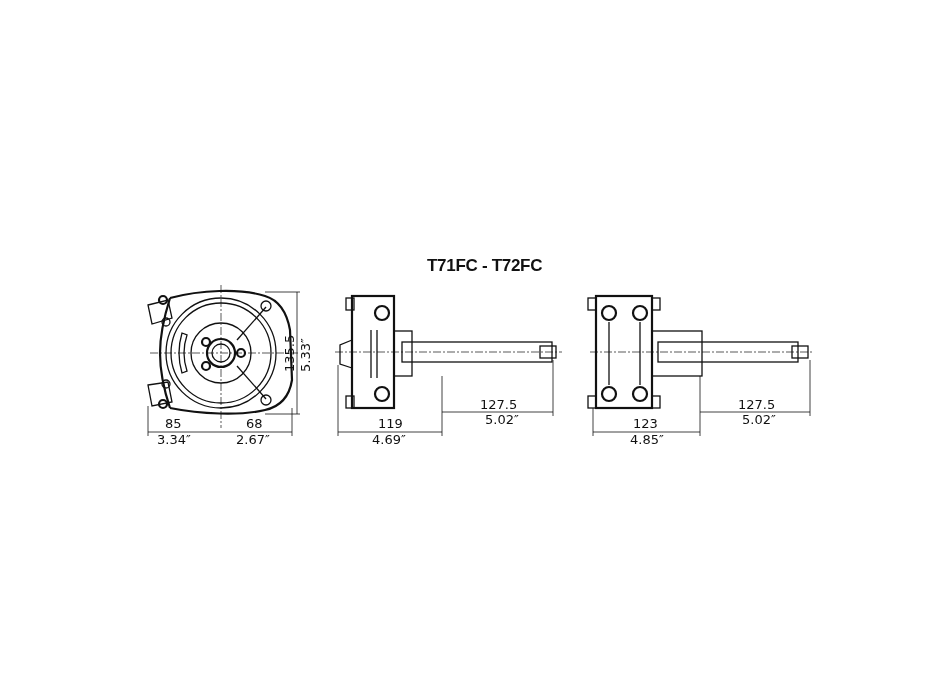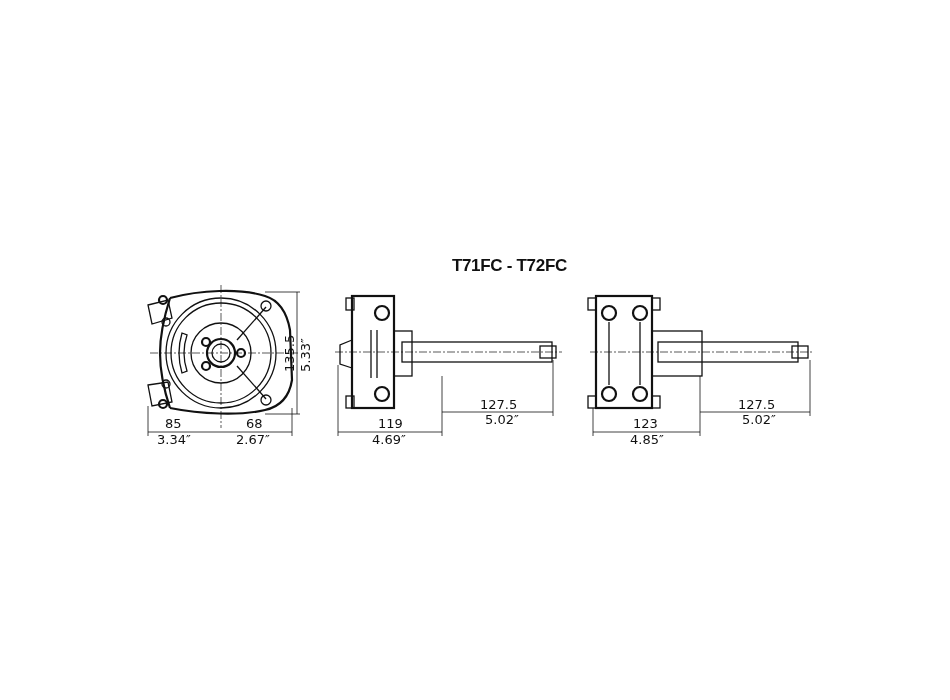--- a/index.html
+++ b/index.html
@@ -1,17 +1,17 @@
 <!DOCTYPE html>
 <html><head>
   <meta charset="utf-8">
   <style>
     html, body { margin: 0; padding: 0; background: #ffffff; }
     body { width: 950px; height: 700px; position: relative; overflow: hidden; font-family: "Liberation Sans", sans-serif; }
-    .title { position: absolute; left: 427px; top: 256px; width: 140px; text-align: right; font-family: "Liberation Sans", sans-serif; font-weight: bold; font-size: 17px; color: #111; letter-spacing: -0.3px; }
+    .title { position: absolute; left: 427px; top: 256px; width: 140px; text-align: left; font-family: "Liberation Sans", sans-serif; font-weight: bold; font-size: 17px; color: #111; letter-spacing: -0.3px; }
     svg.drawing { position: absolute; left: 0; top: 0; }
     .dim { font-family: "DejaVu Sans", sans-serif; font-size: 13px; fill: #111; }
     .ln { stroke: #111; fill: none; stroke-width: 1.3; }
     .thick { stroke: #111; fill: none; stroke-width: 2.2; }
     .thin { stroke: #111; fill: none; stroke-width: 0.8; }
     .center { stroke: #111; fill: none; stroke-width: 0.7; stroke-dasharray: 8 2 2 2; }
   </style>
 </head>
 <body>
 

